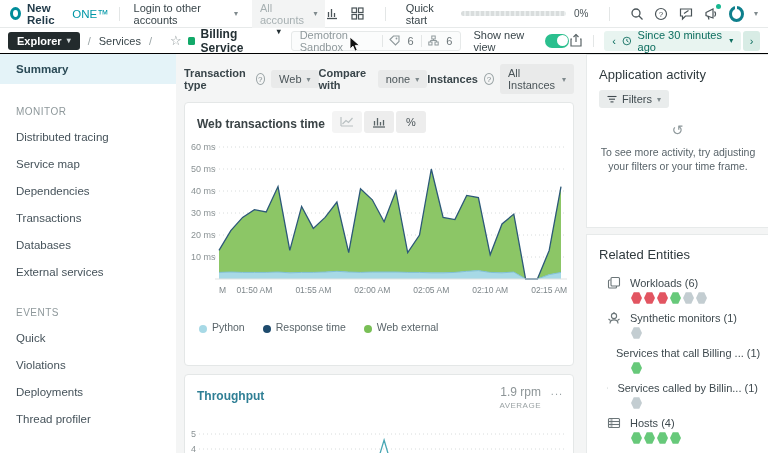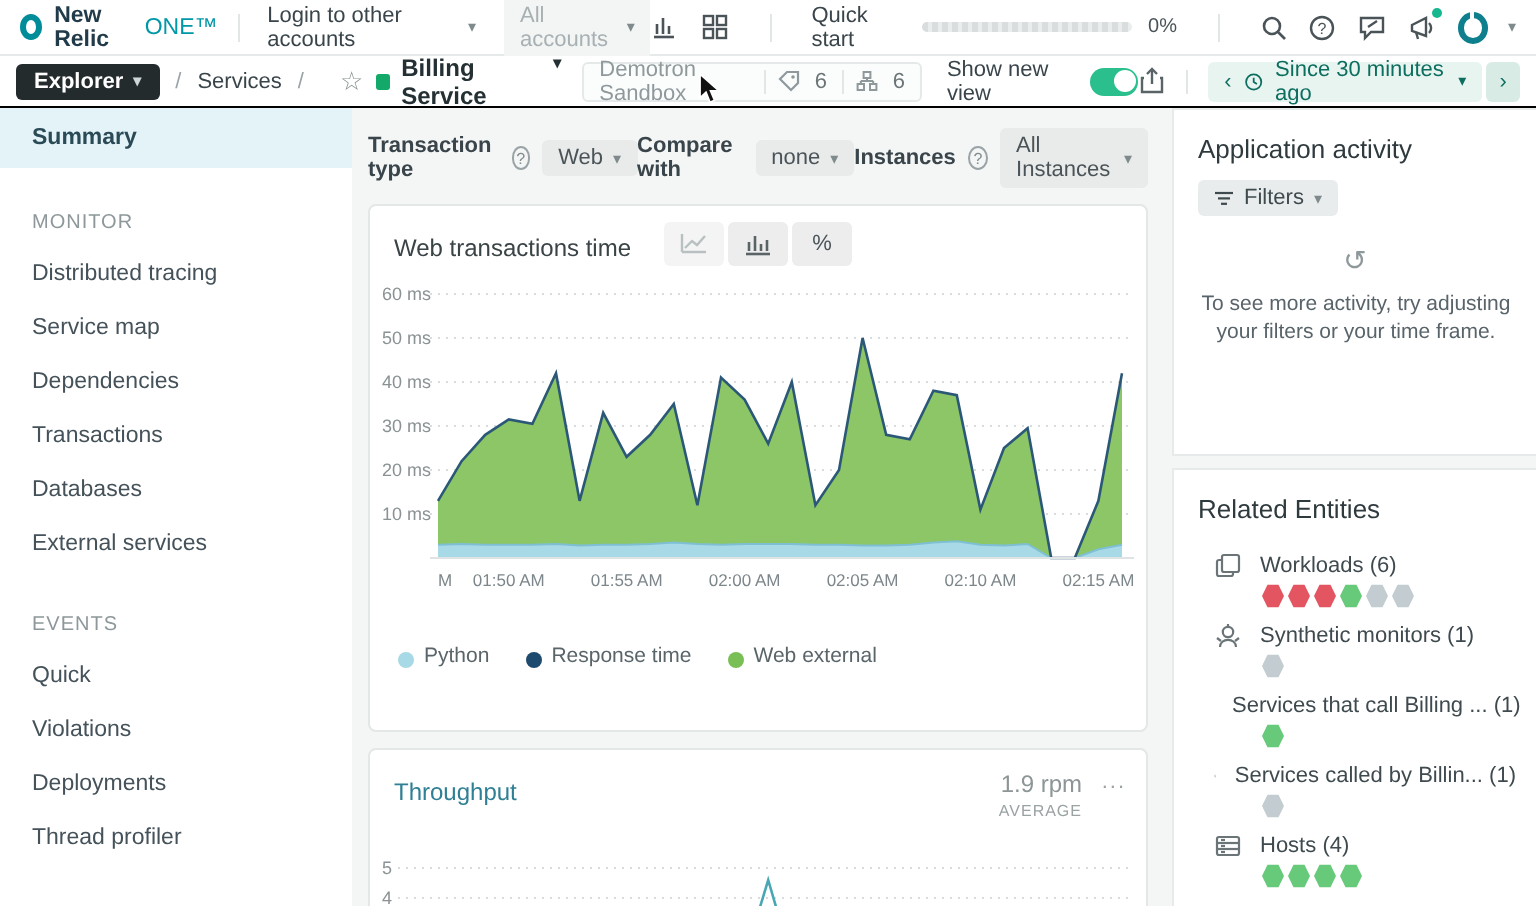--- a/index.html
+++ b/index.html
@@ -56,21 +56,21 @@
   
   .main { position:absolute; top:54px; left:176px; width:406px; bottom:0; background:#f4f5f5; padding:8px; }
   .filter-row { display:flex; align-items:center; justify-content:space-between; padding:2px 0 8px; }
   .f-group { display:flex; align-items:center; gap:6px; }
   .f-label { font-weight:bold; color:#39454a; }
   .help-circle { width:12px; height:12px; border-radius:50%; border:1px solid #9aa4a6; color:#7f8a8d; font-size:8px; display:inline-flex; align-items:center; justify-content:center; }
   .pill { background:#e9eaea; border-radius:3px; padding:3px 8px; color:#4a5458; display:flex; align-items:center; gap:5px; }
   .card { background:#fff; border:1px solid #e4e7e7; border-radius:4px; }
   .card1 { height:264px; position:relative; }
   .card-head { display:flex; align-items:flex-start; padding:10px 12px 2px; position:relative; }
-  .card-title { font-weight:normal; font-size:12px; color:#3a4346; padding-top:4px; }
+  .card-title { font-weight:bold; font-size:12px; color:#3a4346; padding-top:4px; }
   .card-title.teal { color:#2f7f95; }
   .seg-ctl { position:absolute; left:50%; transform:translateX(-50%); top:8px; display:flex; gap:2px; }
   .seg-btn { width:30px; height:22px; border-radius:3px; background:#ededed; display:flex; align-items:center; justify-content:center; color:#4a5458; font-size:11px; }
   .seg-btn.faint { background:#f4f4f4; }
   .card-value { margin-left:auto; text-align:right; }
   .cv-num { color:#8d9597; font-size:12px; }
   .cv-label { color:#9aa2a4; font-size:8px; letter-spacing:0.5px; margin-top:2px; }
   .legend { display:flex; align-items:center; gap:18px; padding:4px 0 0 14px; color:#5a656a; font-size:10.5px; }
   .legend-item { display:flex; align-items:flex-end; gap:5px; }
   .legend-dot { width:8px; height:8px; border-radius:50%; }

